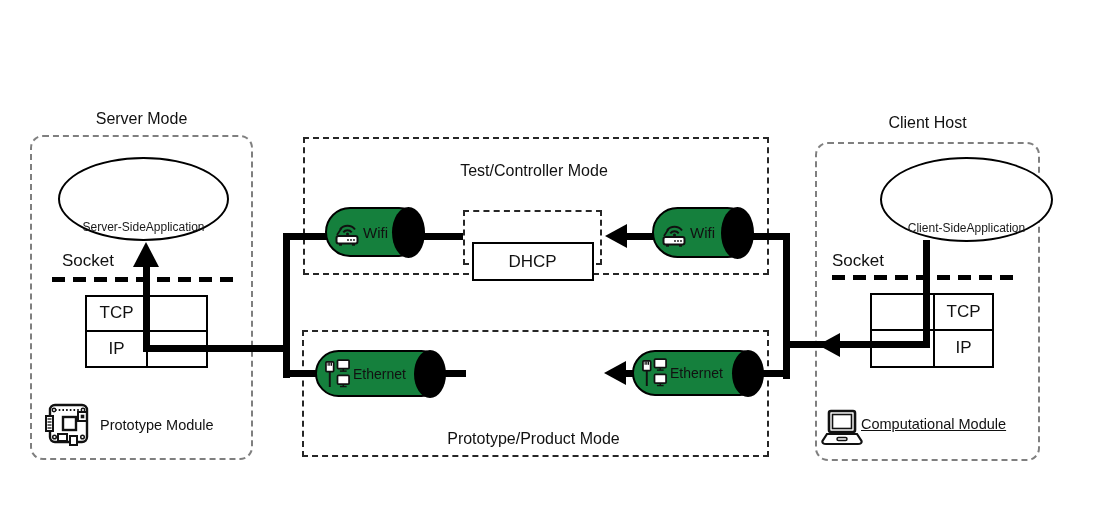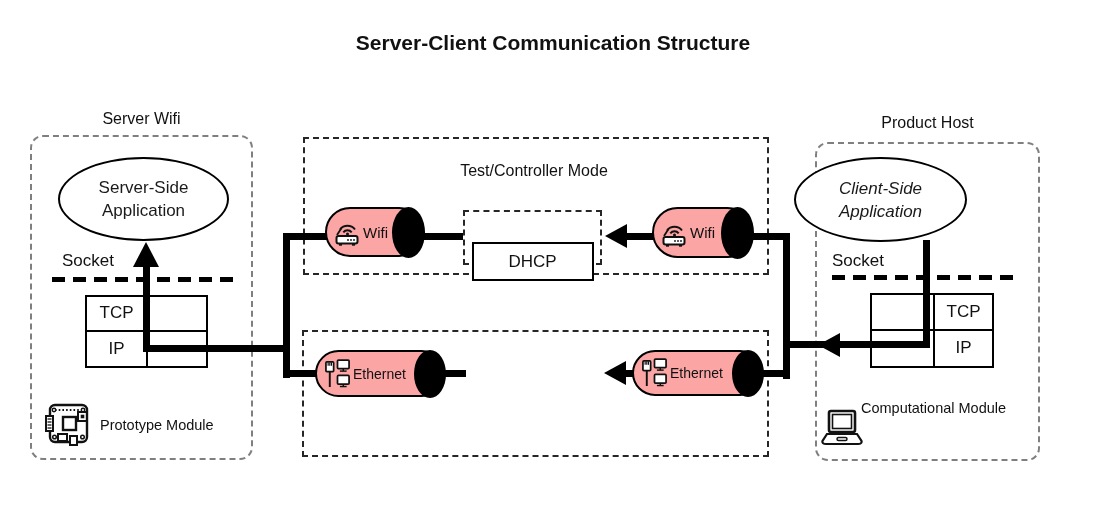--- a/index.html
+++ b/index.html
@@ -13,22 +13,22 @@
     font-size:21px; font-weight:bold; color:#111;
   }
   .host-label { font-size:16px; text-align:center; color:#111; }
   .hostbox {
     border:2px dashed #7f7f7f; border-radius:13px; background:transparent;
   }
   .modebox { border:2.5px dashed #262626; background:transparent; }
   .mode-label { font-size:16px; text-align:center; color:#111; }
   .ellipse {
     border:2.5px solid #000; border-radius:50%; background:#fff;
-    display:flex; flex-direction:column; align-items:center; justify-content:center;
-    font-size:17px; line-height:23px; text-align:center;
+    display:flex; flex-direction:row; align-items:flex-end; justify-content:center;
+    font-size:12px; line-height:23px; text-align:center;
   }
   .socket-label { font-size:17px; color:#111; }
   .sockline {
     height:5px;
     background:repeating-linear-gradient(90deg,#000 0 13px,transparent 13px 21px);
   }
   .line { background:#000; }
   .arrow-left {
     width:0; height:0;
     border-top:12px solid transparent; border-bottom:12px solid transparent;
@@ -42,21 +42,21 @@
   .stack {
     display:grid; border:2px solid #000; box-sizing:border-box; background:transparent;
   }
   .stack .cell {
     display:flex; align-items:center; justify-content:center;
     font-size:17px; color:#111; box-sizing:border-box;
   }
   .stack .div-r { border-right:2px solid #000; }
   .stack .div-b { border-bottom:2px solid #000; }
   .pill {
-    background:#fca5a5; border:2.5px solid #000; border-radius:999px;
+    background:#15803d; border:2.5px solid #000; border-radius:999px;
     display:flex; align-items:center; box-sizing:border-box;
     padding-left:7px; gap:2px;
   }
   .pill .cap {
     position:absolute; top:-2.5px; right:-2.5px; bottom:-2.5px;
     width:33px; background:#000; border-radius:50%;
   }
   .pill .pill-label { color:#111; white-space:nowrap; position:relative; }
   .dashed-wrap {
     border:2px dashed #262626; background:#fff;
@@ -68,48 +68,48 @@
     font-size:17px; color:#111; box-sizing:border-box;
   }
   .module-label { font-size:14.5px; color:#111; white-space:nowrap; }
   svg { display:block; }
 </style>
 </head>
 <body>
 
 <div class="canvas">
 
-  <div class="abs title">Server-Client Communication Structure</div>
-
-  <div class="abs host-label" style="left:30px; top:110px; width:223px;">Server Wifi</div>
+
+  <div class="abs host-label" style="left:30px; top:110px; width:223px;">Server Mode</div>
   <div class="abs hostbox" style="left:30px; top:135px; width:219px; height:321px;"></div>
 
   <div class="abs ellipse" style="left:58px; top:157px; width:167px; height:80px;">
     <span>Server-Side</span>
     <span>Application</span>
   </div>
 
   <div class="abs socket-label" style="left:62px; top:251px;">Socket</div>
   <div class="abs sockline" style="left:52px; top:277px; width:181px;"></div>
 
-  <div class="abs host-label" style="left:815px; top:114px; width:225px;">Product Host</div>
+  <div class="abs host-label" style="left:815px; top:114px; width:225px;">Client Host</div>
   <div class="abs hostbox" style="left:815px; top:142px; width:221px; height:315px;"></div>
 
-  <div class="abs ellipse" style="left:794px; top:157px; width:169px; height:81px;font-style:italic;">
+  <div class="abs ellipse" style="left:880px; top:157px; width:169px; height:81px;">
     <span>Client-Side</span>
     <span>Application</span>
   </div>
 
   <div class="abs socket-label" style="left:832px; top:251px;">Socket</div>
   <div class="abs sockline" style="left:832px; top:275px; width:183px;"></div>
 
   <div class="abs modebox" style="left:303px; top:137px; width:462px; height:134px;"></div>
   <div class="abs mode-label" style="left:303px; top:162px; width:462px;">Test/Controller Mode</div>
 
   <div class="abs modebox" style="left:302px; top:330px; width:463px; height:123px;"></div>
+  <div class="abs mode-label" style="left:302px; top:430px; width:463px;">Prototype/Product Mode</div>
 
   <div class="abs line" style="left:283px; top:233px; width:7px; height:145px;"></div>
 
   <div class="abs line" style="left:783px; top:233px; width:7px; height:146px;"></div>
 
   <div class="abs line" style="left:283px; top:233px; width:46px; height:7px;"></div>
   <div class="abs line" style="left:416px; top:233px; width:51px; height:7px;"></div>
   <div class="abs line" style="left:622px; top:233px; width:34px; height:7px;"></div>
   <div class="abs arrow-left" style="left:605px; top:224px;"></div>
   <div class="abs line" style="left:748px; top:233px; width:42px; height:7px;"></div>
@@ -236,15 +236,15 @@
     <circle cx="37.5" cy="38" r="1.8" fill="none" stroke="#111" stroke-width="1.5"></circle>
   </svg>
   <div class="abs module-label" style="left:100px; top:417px;">Prototype Module</div>
 
   <svg class="abs" style="left:821px; top:409px;" width="42" height="39" viewBox="0 0 42 39">
     <rect x="8" y="2" width="26" height="21" rx="2" fill="#fff" stroke="#111" stroke-width="2.6"></rect>
     <rect x="11.5" y="5.5" width="19" height="14" fill="none" stroke="#111" stroke-width="1.6"></rect>
     <path d="M6 25 L36 25 L40.5 32 C41 34 39.5 35 37 35 L5 35 C2.5 35 1 34 1.5 32 Z" fill="#fff" stroke="#111" stroke-width="2.2"></path>
     <rect x="16" y="28.5" width="10" height="3" rx="1.5" fill="none" stroke="#111" stroke-width="1.5"></rect>
   </svg>
-  <div class="abs module-label" style="left:861px; top:400px;">Computational Module</div>
+  <div class="abs module-label" style="left:861px; top:416px;text-decoration:underline;">Computational Module</div>
 
 </div>
 
 </body></html>

